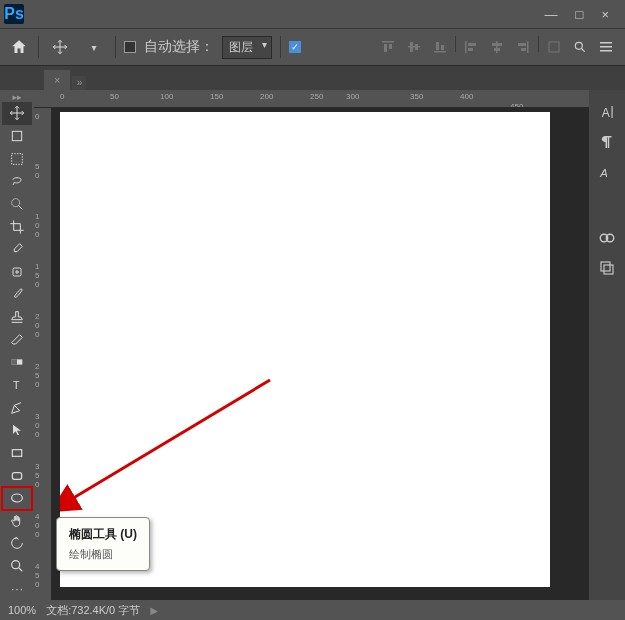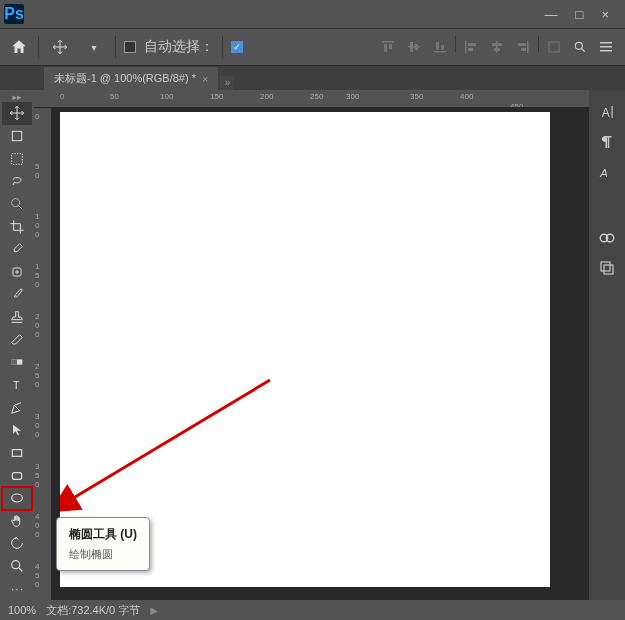--- a/index.html
+++ b/index.html
@@ -69,20 +69,21 @@
   <div class="divider"></div>
   <div class="opt-icon">
     <svg viewBox="0 0 24 24" width="16" height="16" stroke="#ddd" fill="none" stroke-width="1.5">
         <path d="M12 2v20M2 12h20M12 2l-3 3M12 2l3 3M12 22l-3-3M12 22l3-3M2 12l3-3M2 12l3 3M22 12l-3-3M22 12l-3 3"></path>
       </svg>
   </div>
   <div class="opt-icon" style="font-size:10px">▾</div>
   <div class="divider"></div>
   <div class="checkbox"></div>
   <span class="opt-label">自动选择：</span>
+  <div class="opt-select">图层</div>
   <div class="divider"></div>
   <div class="checkbox checked">✓</div>
   <div class="align-group">
     <div class="align-btn">
         <svg width="14" height="14" viewBox="0 0 14 14">
           <rect x="1" y="1" width="12" height="1.5" fill="#777"></rect>
           <rect x="3" y="4" width="3" height="8" fill="#777"></rect>
           <rect x="8" y="4" width="3" height="5" fill="#777"></rect>
         </svg>
       </div>
@@ -139,21 +140,20 @@
           <rect x="1" y="2" width="12" height="1.5"></rect>
           <rect x="1" y="6" width="12" height="1.5"></rect>
           <rect x="1" y="10" width="12" height="1.5"></rect>
         </svg>
       </div>
   </div>
 </div>
 
 <div class="tabbar">
   <div class="doc-tab">
-    <span>未标题-1 @ 100%(RGB/8#) *</span>
     <span class="close">×</span>
   </div>
   <div class="expand-btn">»</div>
 </div>
 
 <div class="workspace">
 
   <div class="toolbar">
     <div class="collapse">▸▸</div>
     <div class="tool active">

